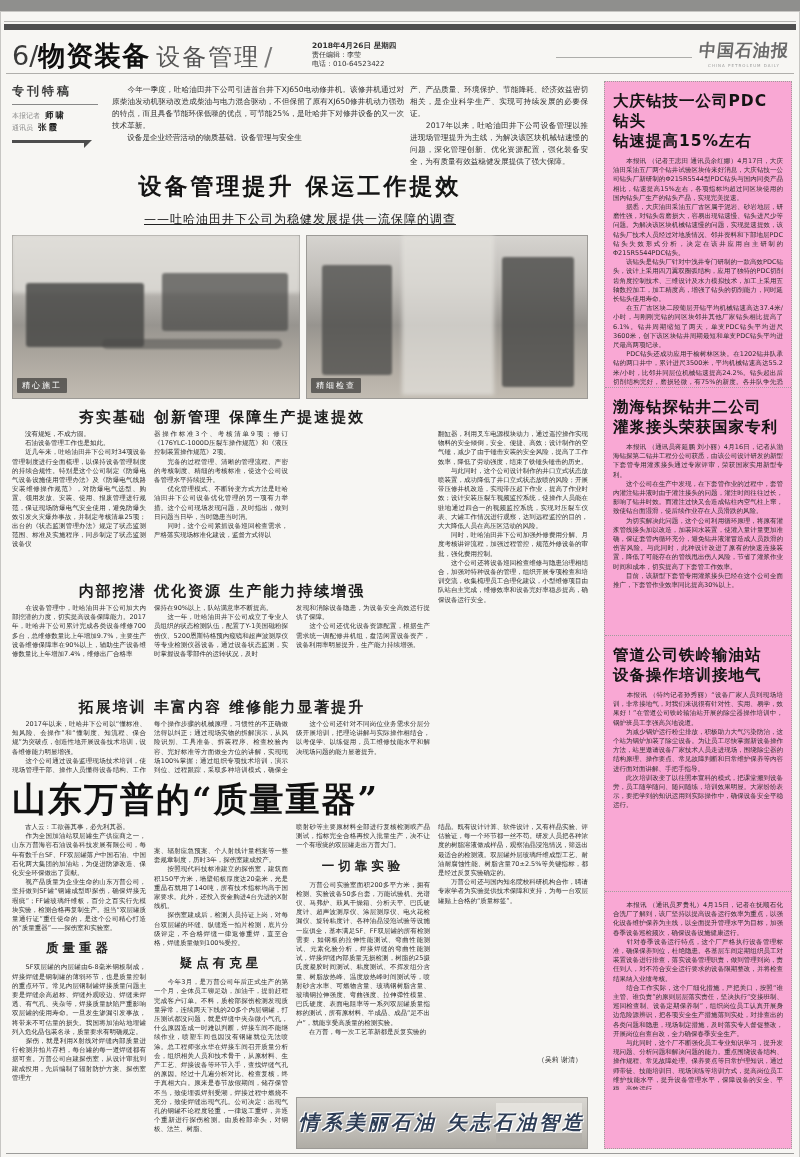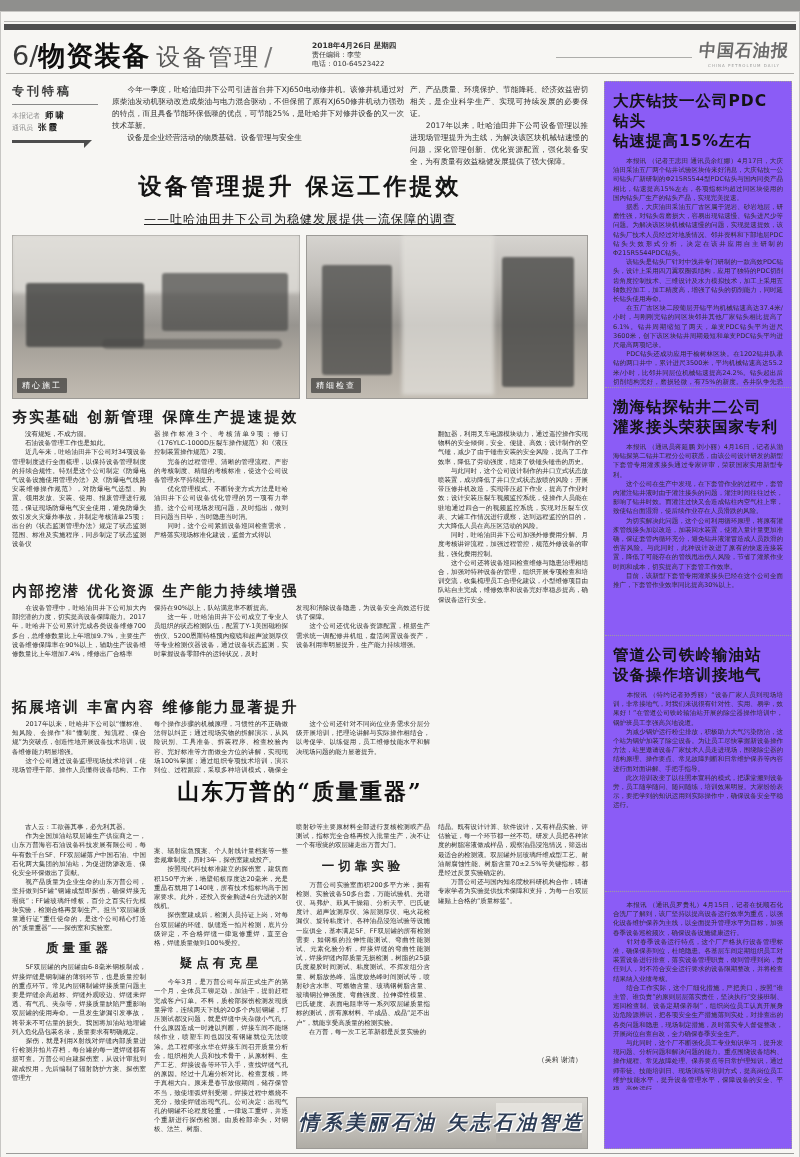--- a/index.html
+++ b/index.html
@@ -36,39 +36,39 @@
                   border-bottom:8px solid transparent;}
 
   
   .bodytxt{font-size:6.5px;line-height:9.2px;text-align:justify;color:#2e2e2e;
            white-space:pre-line;overflow:hidden;}
   .intro{font-size:7.6px;line-height:12px;}
   .col{overflow:hidden;}
   .headline{font-family:"DejaVu Serif","Liberation Serif",serif;font-size:23px;font-weight:900;
             color:#151515;letter-spacing:3px;text-align:center;}
   .deck{font-size:12px;color:#222;text-align:center;letter-spacing:1px;text-decoration:underline;}
-  .sechead{font-size:15px;font-weight:800;color:#1d1d1d;text-align:left;letter-spacing:2px;}
+  .sechead{font-size:15px;font-weight:800;color:#1d1d1d;text-align:center;letter-spacing:2px;}
 
   
   .photo{overflow:hidden;background:linear-gradient(180deg,#d6d4d0 0%,#bdbab5 30%,#97948f 55%,#aaa59d 72%,#c2bcb2 100%);
          box-shadow:inset 0 0 0 1px #9c9a96;}
   .ph-mass{position:absolute;background:#4a4a48;border-radius:3px;filter:blur(1px);opacity:.85;}
   .ph-light{position:absolute;background:#e4e2dd;opacity:.7;filter:blur(2px);}
   .caption{position:absolute;left:5px;bottom:6px;background:rgba(35,35,35,.6);color:#fff;
            font-size:8px;letter-spacing:2px;padding:2px 5px;border-radius:1px;}
 
   
-  .wan-head{font-family:"DejaVu Serif","Liberation Serif",serif;font-size:22px;font-weight:900;
-            color:#111;letter-spacing:2px;text-align:center;}
+  .wan-head{font-family:"DejaVu Serif","Liberation Serif",serif;font-size:34px;font-weight:900;
+            color:#111;letter-spacing:2px;text-align:left;}
   .subhead{font-size:12.5px;font-weight:800;text-align:center;letter-spacing:4px;color:#222;
            margin:7px 0 6px 0;}
   .byline{font-size:7px;color:#333;text-align:right;padding-right:6px;}
 
   
-  .sidebar{left:604px;top:70px;width:188px;height:1068px;border:1px dotted #9f9e9b;background:#8b5cf6;box-sizing:border-box;}
+  .sidebar{left:604px;top:70px;width:188px;height:1068px;border:1px dotted #9f9e9b;background:#f9a8d4;box-sizing:border-box;}
   .art{padding:9px 8px 0 8px;border-bottom:1px dotted #9f9e9b;box-sizing:border-box;overflow:hidden;}
   .art h3{margin:0 0 6px 0;font-size:15.5px;line-height:20px;font-weight:800;color:#141414;
           letter-spacing:1px;white-space:pre-line;}
   .art .bodytxt{height:calc(100% - 56px);}
 
   
   .banner{overflow:hidden;background:linear-gradient(180deg,#d9d7d2 0%,#c4c1bb 55%,#aeaba4 100%);
           box-shadow:inset 0 0 0 1px #9c9a96;}
   .banner .bld{position:absolute;right:6px;top:6px;width:86px;height:42px;background:#e7e5e0;
                box-shadow:inset 0 -12px 0 #b3b0aa;opacity:.9;}

